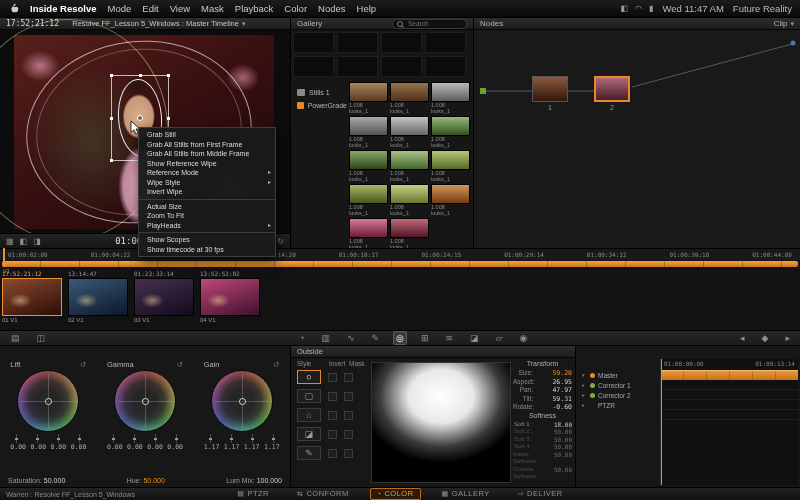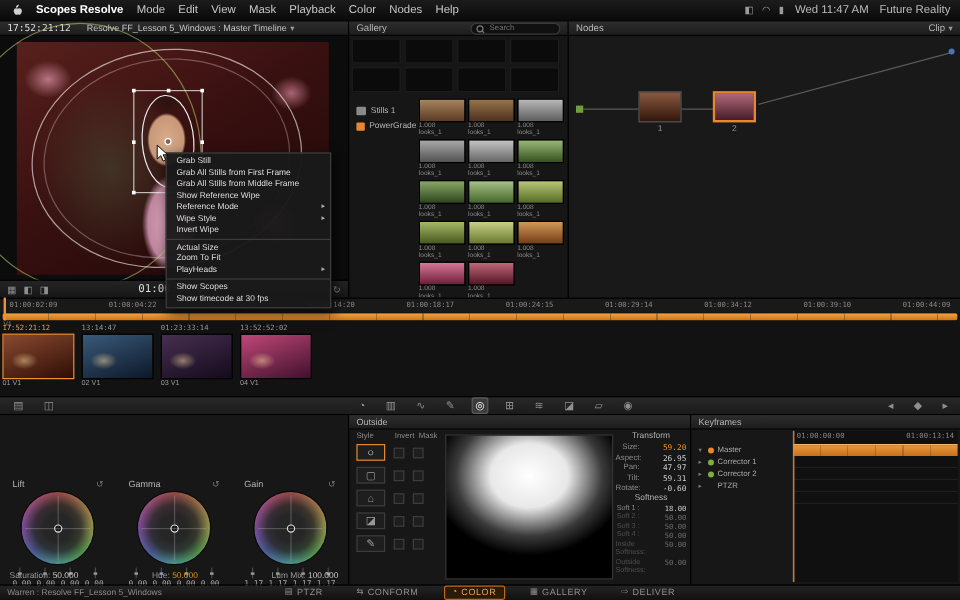--- a/index.html
+++ b/index.html
@@ -105,21 +105,21 @@
   .picon.active{color:#fff;background:#3c3c3c;border-color:#5a5a5a;}
 
   
   .bp{position:absolute;top:346px;height:141px;background:#171717;box-sizing:border-box;}
   .bp .panel-header{font-size:7.5px;}
 
   .p-cw{left:0;width:290px;}
   .cw-mode{margin-left:auto;background:#262626;border:1px solid #454545;border-radius:2px;padding:0 4px;height:9px;
     display:flex;align-items:center;font-size:7px;color:#bbb;}
   .wheels{position:absolute;left:0;top:14px;right:0;display:flex;justify-content:space-around;}
-  .wheel-col{width:92px;margin-top:39px;}
+  .wheel-col{width:92px;}
   .wh{display:flex;justify-content:space-between;padding:0 8px;font-size:7.5px;color:#b5b5b5;}
   .wh .reset{color:#777;}
   .wheel{width:60px;height:60px;border-radius:50%;margin:1px auto;position:relative;border:1px solid #0a0a0a;background:
     radial-gradient(circle,#262626 0%,#262626 26%,rgba(38,38,38,.85) 46%,rgba(38,38,38,.25) 66%,rgba(38,38,38,0) 76%),
     conic-gradient(#b05050,#b08050,#a8a854,#5ca854,#52a8a0,#5468b0,#8c54b0,#b05488,#b05050);}
   .wheel::before{content:"";position:absolute;left:50%;top:3px;bottom:3px;width:1px;background:rgba(210,210,210,.25);}
   .wheel::after{content:"";position:absolute;top:50%;left:3px;right:3px;height:1px;background:rgba(210,210,210,.25);}
   .wdot{position:absolute;left:50%;top:50%;width:5px;height:5px;margin:-3px;border:1px solid #ddd;border-radius:50%;background:rgba(0,0,0,.45);}
   .minis{display:flex;justify-content:space-between;padding:0 14px;height:10px;align-items:center;}
   .minis i{width:1px;height:9px;background:#4a4a4a;position:relative;}
@@ -183,21 +183,21 @@
 <body>
 
 <div class="screen">
 
   <div class="menubar">
     <span class="apple">
         <svg viewBox="0 0 16 16">
           <path d="M11 1c-1 .1-2 .7-2.6 1.5-.5.7-.9 1.7-.7 2.6 1 0 2-.6 2.6-1.4.6-.7 1-1.7.7-2.7zM8 5.5C6.5 5.5 5 6.4 5 8.6c0 2.4 1.7 5 3 5 .6 0 1-.4 2-.4s1.3.4 2 .4c1.3 0 2.9-2.7 2.9-5 0-2.1-1.5-3.1-3-3.1-.9 0-1.5.5-1.9.5-.4 0-1.1-.5-2-.5z"></path>
         </svg>
       </span>
-    <span class="appname">Scopes Resolve</span>
+    <span class="appname">Inside Resolve</span>
     <span class="menus">
 
     <span class="menu-item">Mode</span>
         <span class="menu-item">Edit</span>
         <span class="menu-item">View</span>
         <span class="menu-item">Mask</span>
         <span class="menu-item">Playback</span>
         <span class="menu-item">Color</span>
         <span class="menu-item">Nodes</span>
         <span class="menu-item">Help</span>
@@ -625,23 +625,20 @@
           </div>
           <div class="t-row dim">
             <span class="tl">Outside Softness:</span>
             <span class="tv">50.00</span>
           </div>
         </div>
     </div>
   </div>
 
   <div class="bp p-kf">
-    <div class="panel-header">
-      <span>Keyframes</span>
-    </div>
     <div class="kf-tracks">
 
     <div class="kf-track">
           <span class="arrow">▾</span>
           <span class="dot" style="--dot: #e8872e;"></span>
           <span>Master</span>
         </div>
         <div class="kf-track">
           <span class="arrow">▸</span>
           <span class="dot" style="--dot: #7fae3c;"></span>

